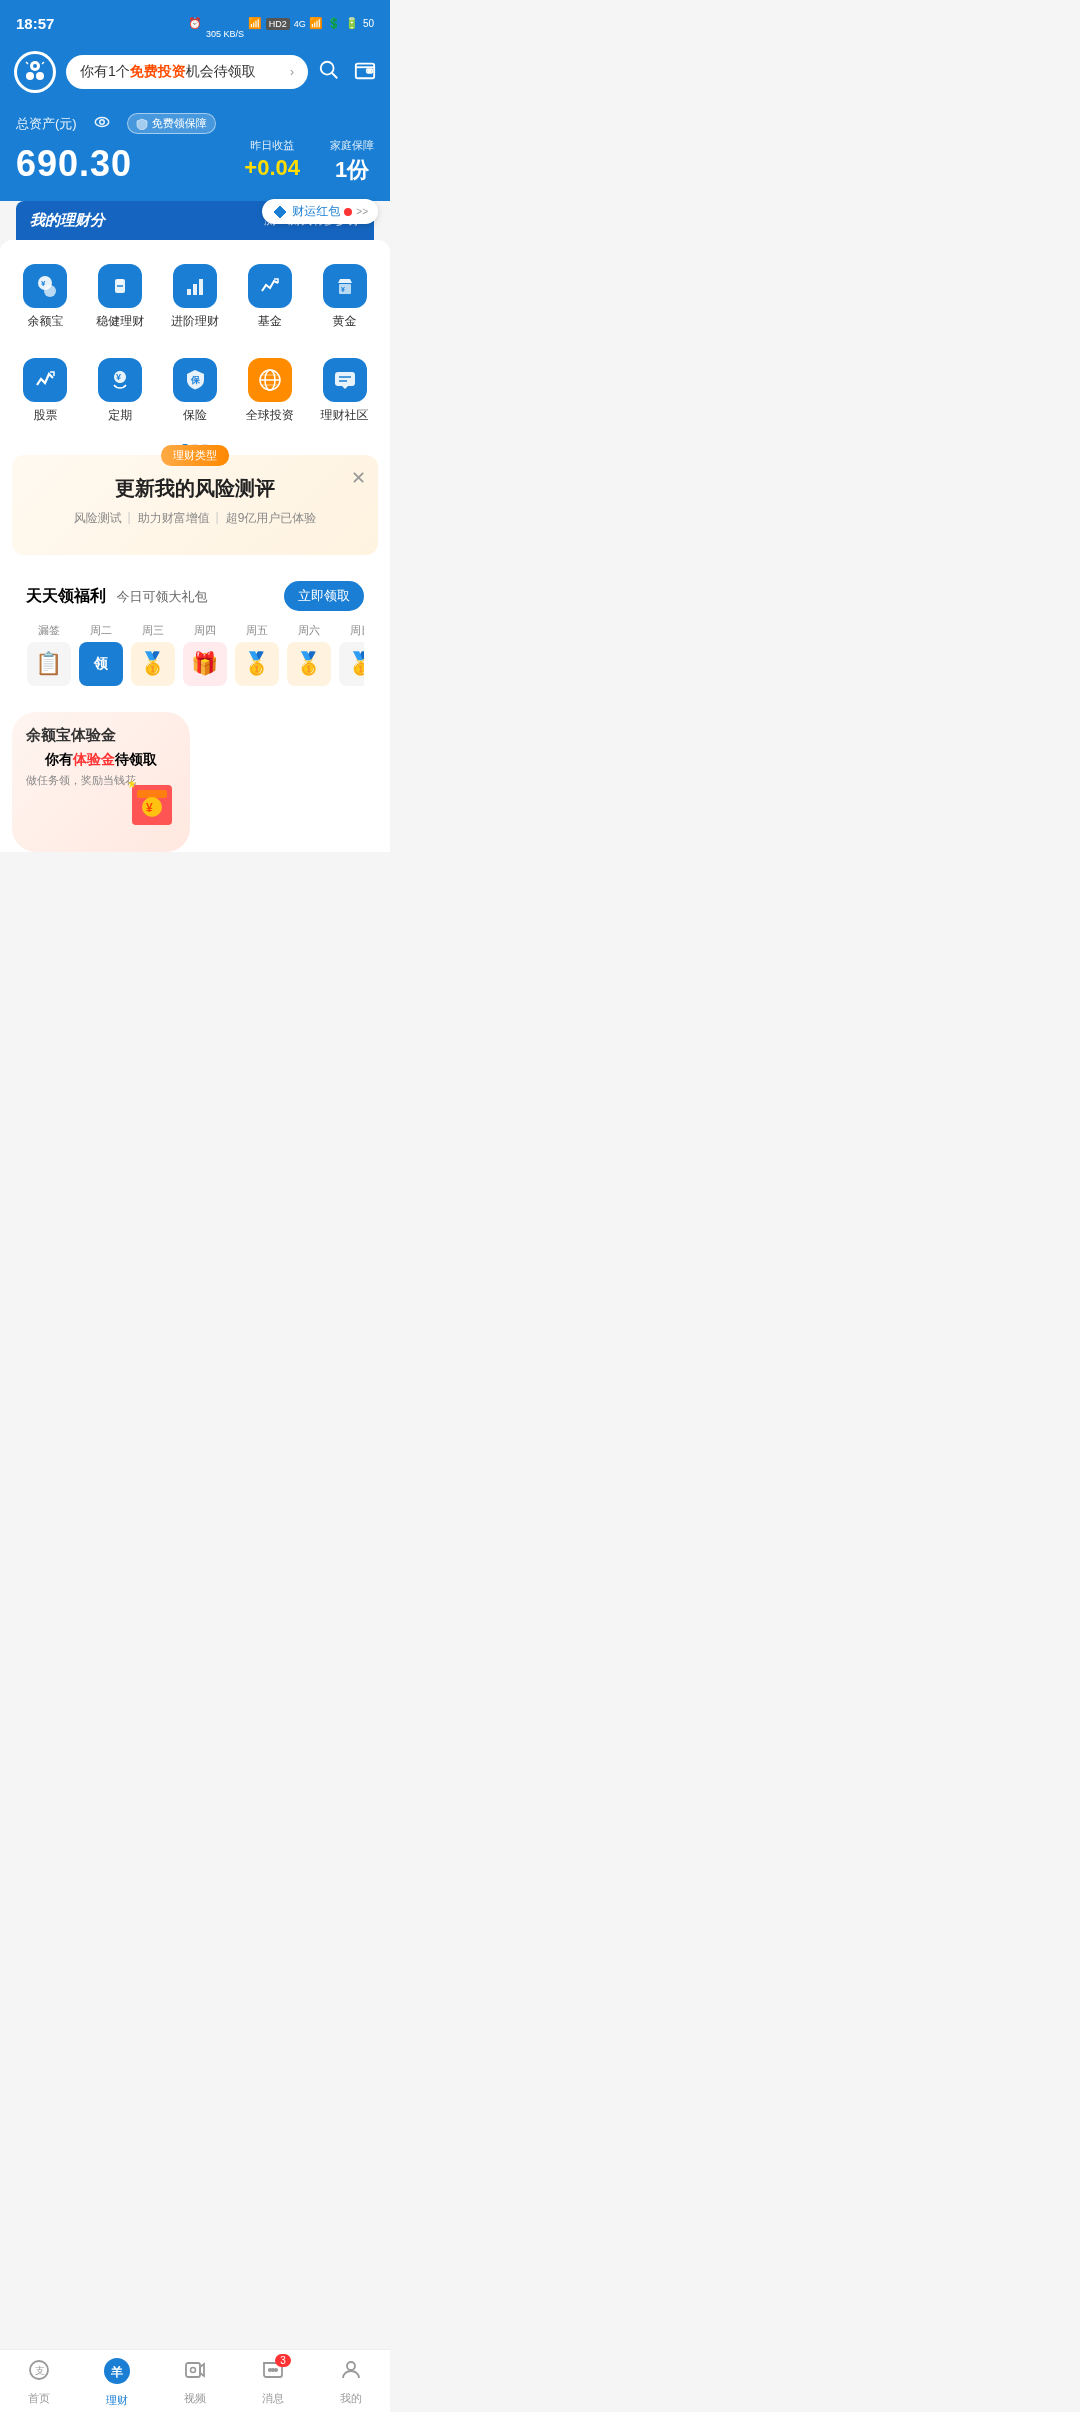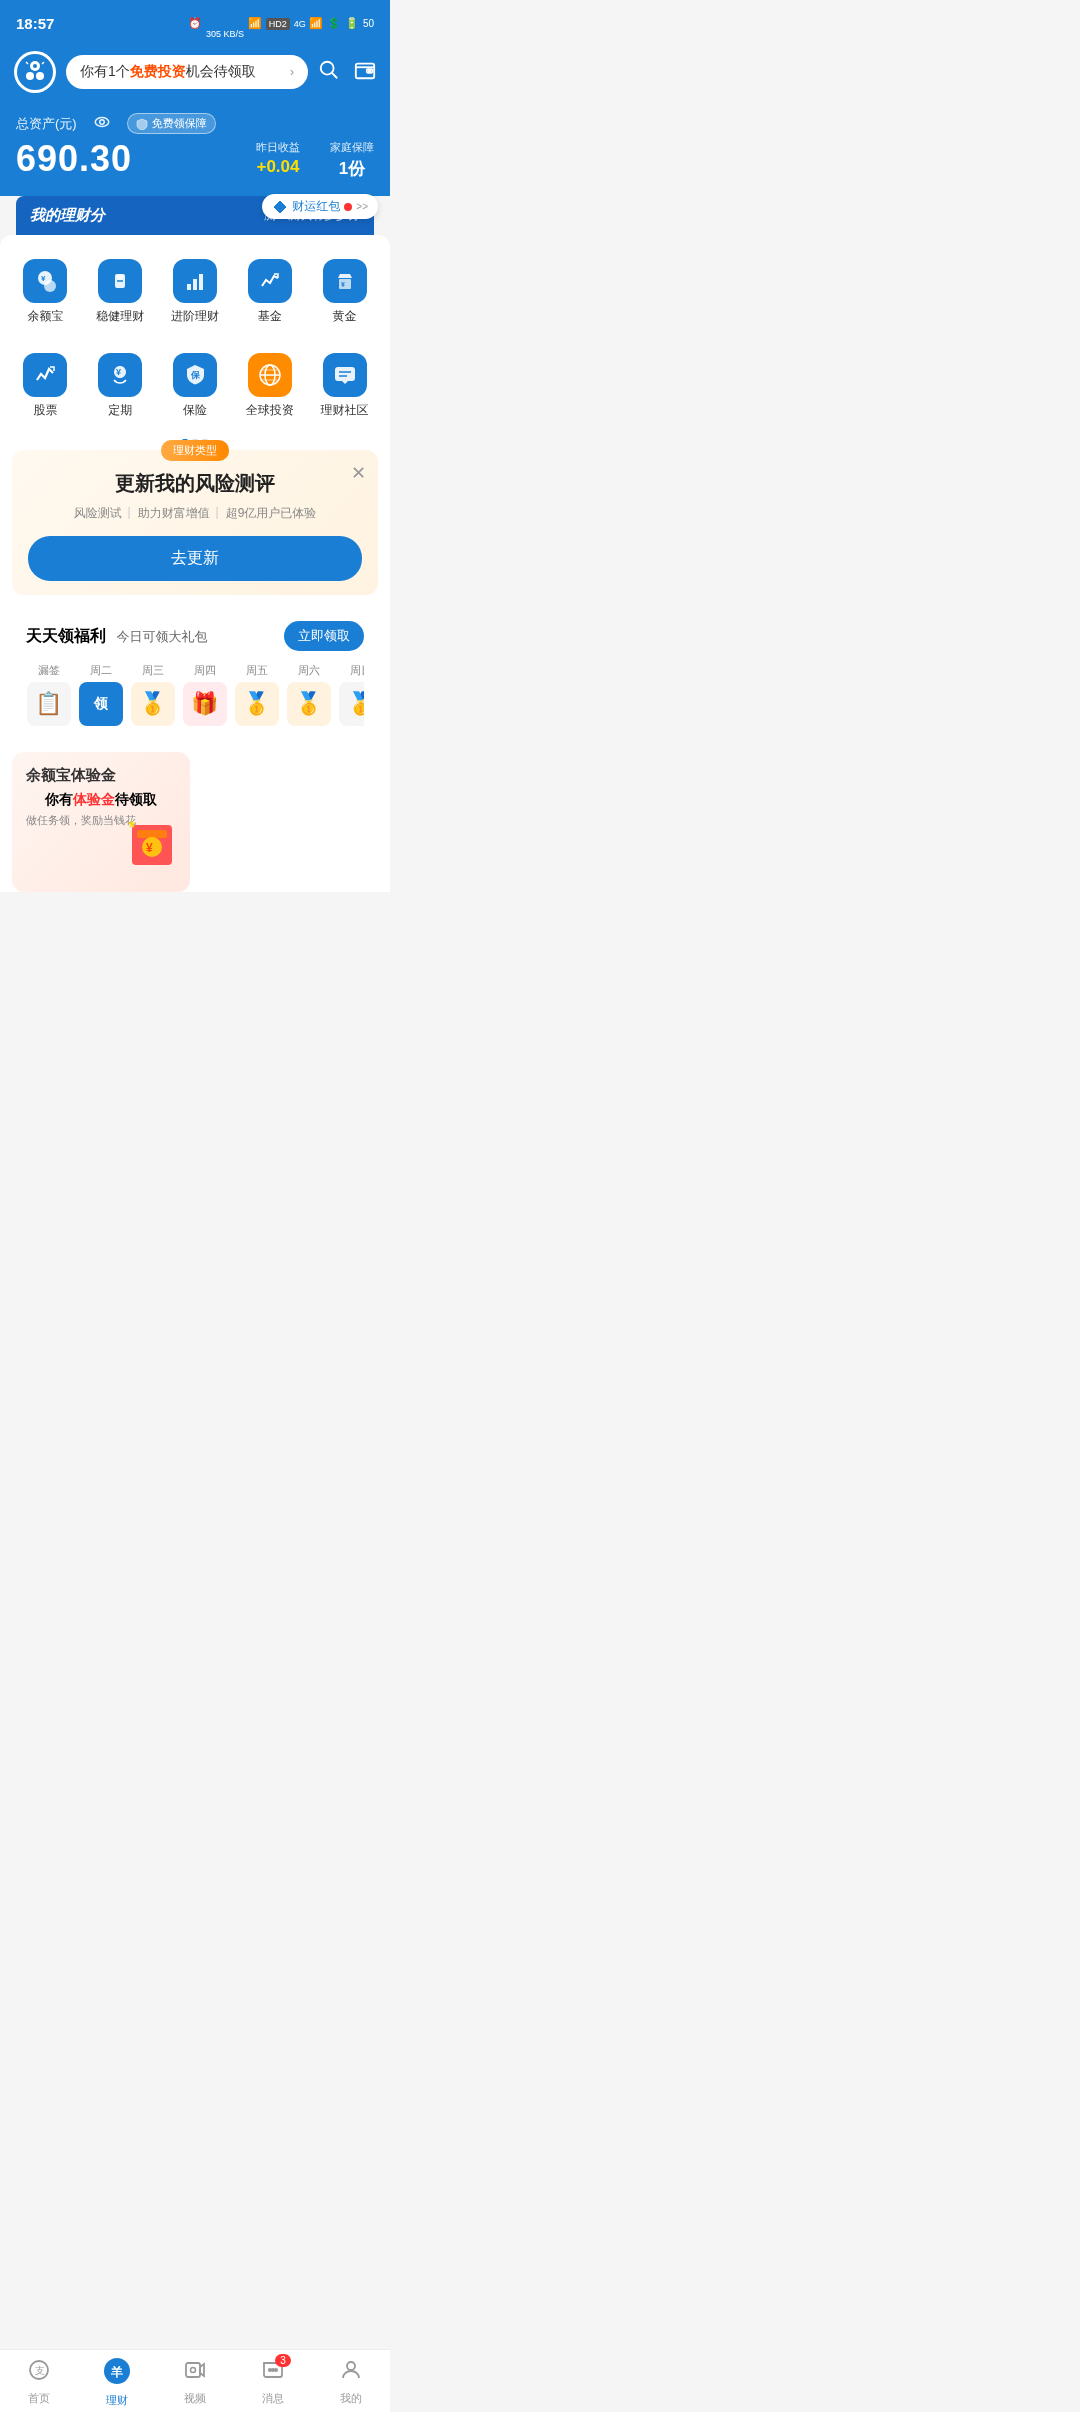--- a/index.html
+++ b/index.html
@@ -86,21 +86,21 @@
     }
     .assets-row {
       display: flex;
       align-items: flex-end;
       justify-content: space-between;
     }
     .assets-value { font-size: 36px; font-weight: bold; letter-spacing: 1px; }
     .assets-right { display: flex; gap: 30px; text-align: center; }
     .assets-right-item {}
     .assets-right-label { font-size: 11px; opacity: 0.85; margin-bottom: 2px; }
-    .assets-right-value { font-size: 17px; font-weight: bold; }
+    .assets-right-value { font-size: 22px; font-weight: bold; }
     .assets-right-value.positive { color: #ffdd00; }
     .finance-score-bar {
       background: #1565c0;
       margin: 0 16px;
       border-radius: 8px 8px 0 0;
       padding: 10px 14px;
       display: flex;
       justify-content: space-between;
       align-items: center;
       color: white;
@@ -263,21 +263,21 @@
     .day-icon.gold { background: #fff3e0; }
     .day-icon.special { background: #ffebee; }
     .promo-grid {
       display: grid;
       grid-template-columns: 1fr 1fr;
       gap: 10px;
       margin: 0 12px 14px;
     }
     .promo-card {
       background: white;
-      border-radius: 12px;
+      border-radius: 24px;
       padding: 14px;
       position: relative;
       overflow: hidden;
       min-height: 140px;
     }
     .promo-card.left { background: linear-gradient(135deg, #fff5f0, #ffe8e0); }
     .promo-card-title { font-size: 15px; font-weight: bold; color: #333; margin-bottom: 6px; }
     .promo-card-sub { font-size: 14px; font-weight: bold; text-align: center; }
     .promo-card-sub .red { color: #ff3333; }
     .promo-card-desc { font-size: 11px; color: #888; margin-top: 4px; }
@@ -564,21 +564,20 @@
 
   <div class="risk-card">
     <div class="risk-tag">理财类型</div>
     <span class="risk-close">✕</span>
     <div class="risk-title">更新我的风险测评</div>
     <div class="risk-subtitle">
       <span>风险测试</span>
       <span>助力财富增值</span>
       <span>超9亿用户已体验</span>
     </div>
-    <button class="risk-btn">去更新</button>
   </div>
 
   <div class="welfare-section">
     <div class="welfare-header">
       <div>
         <span class="welfare-title">天天领福利</span>
         <span class="welfare-subtitle">今日可领大礼包</span>
       </div>
       <button class="welfare-btn">立即领取</button>
     </div>

